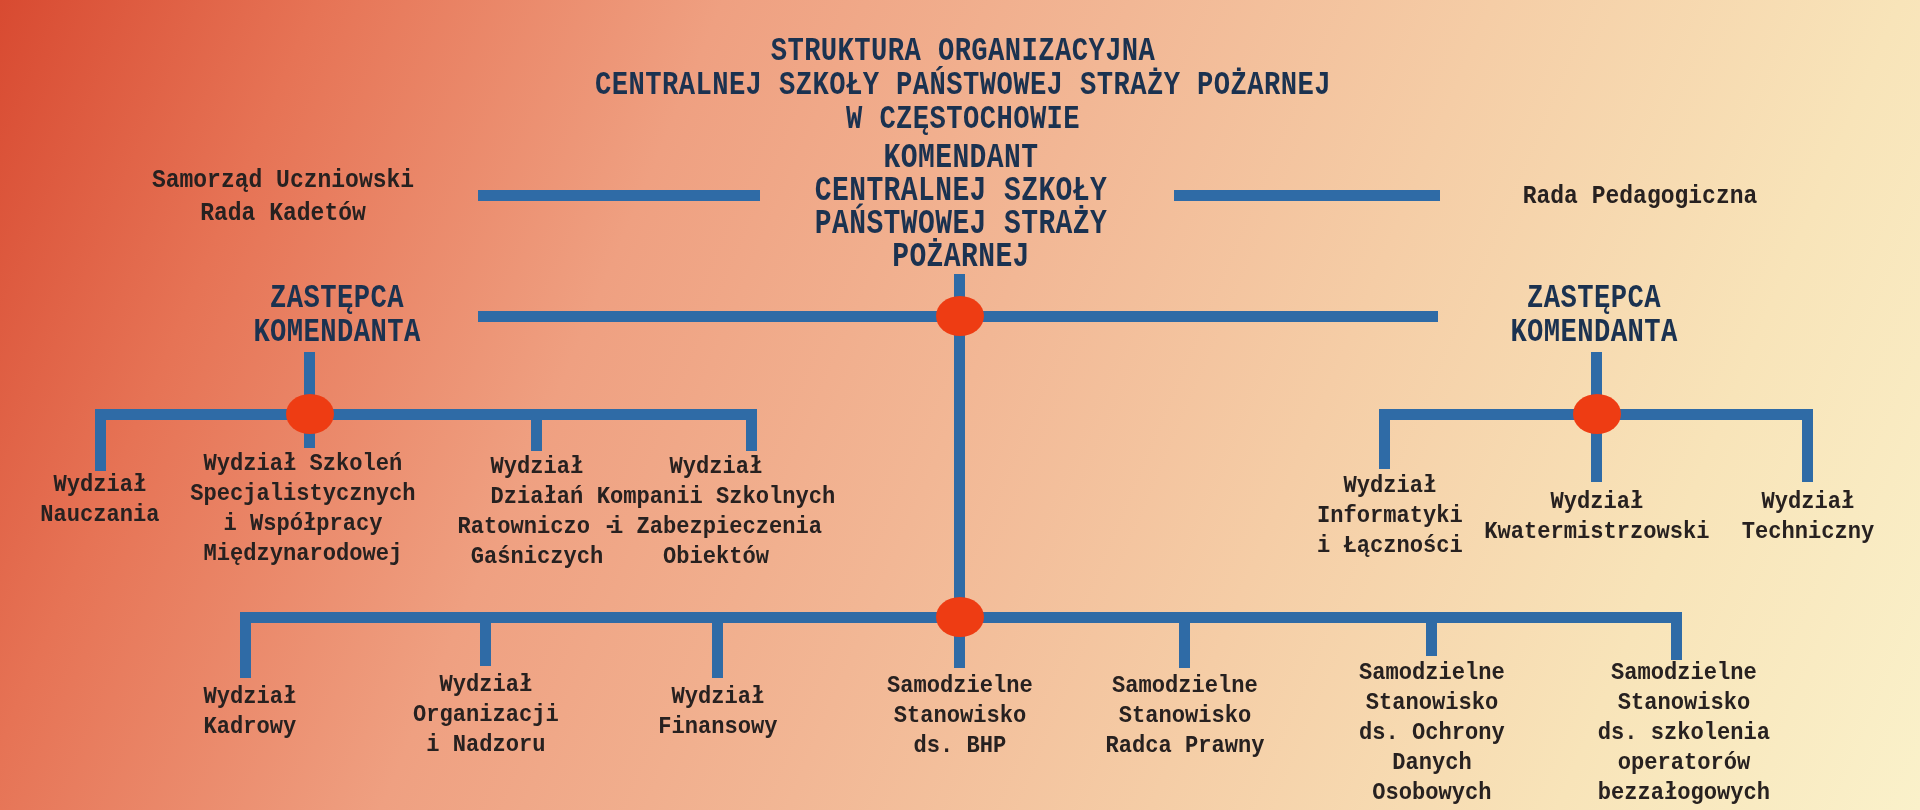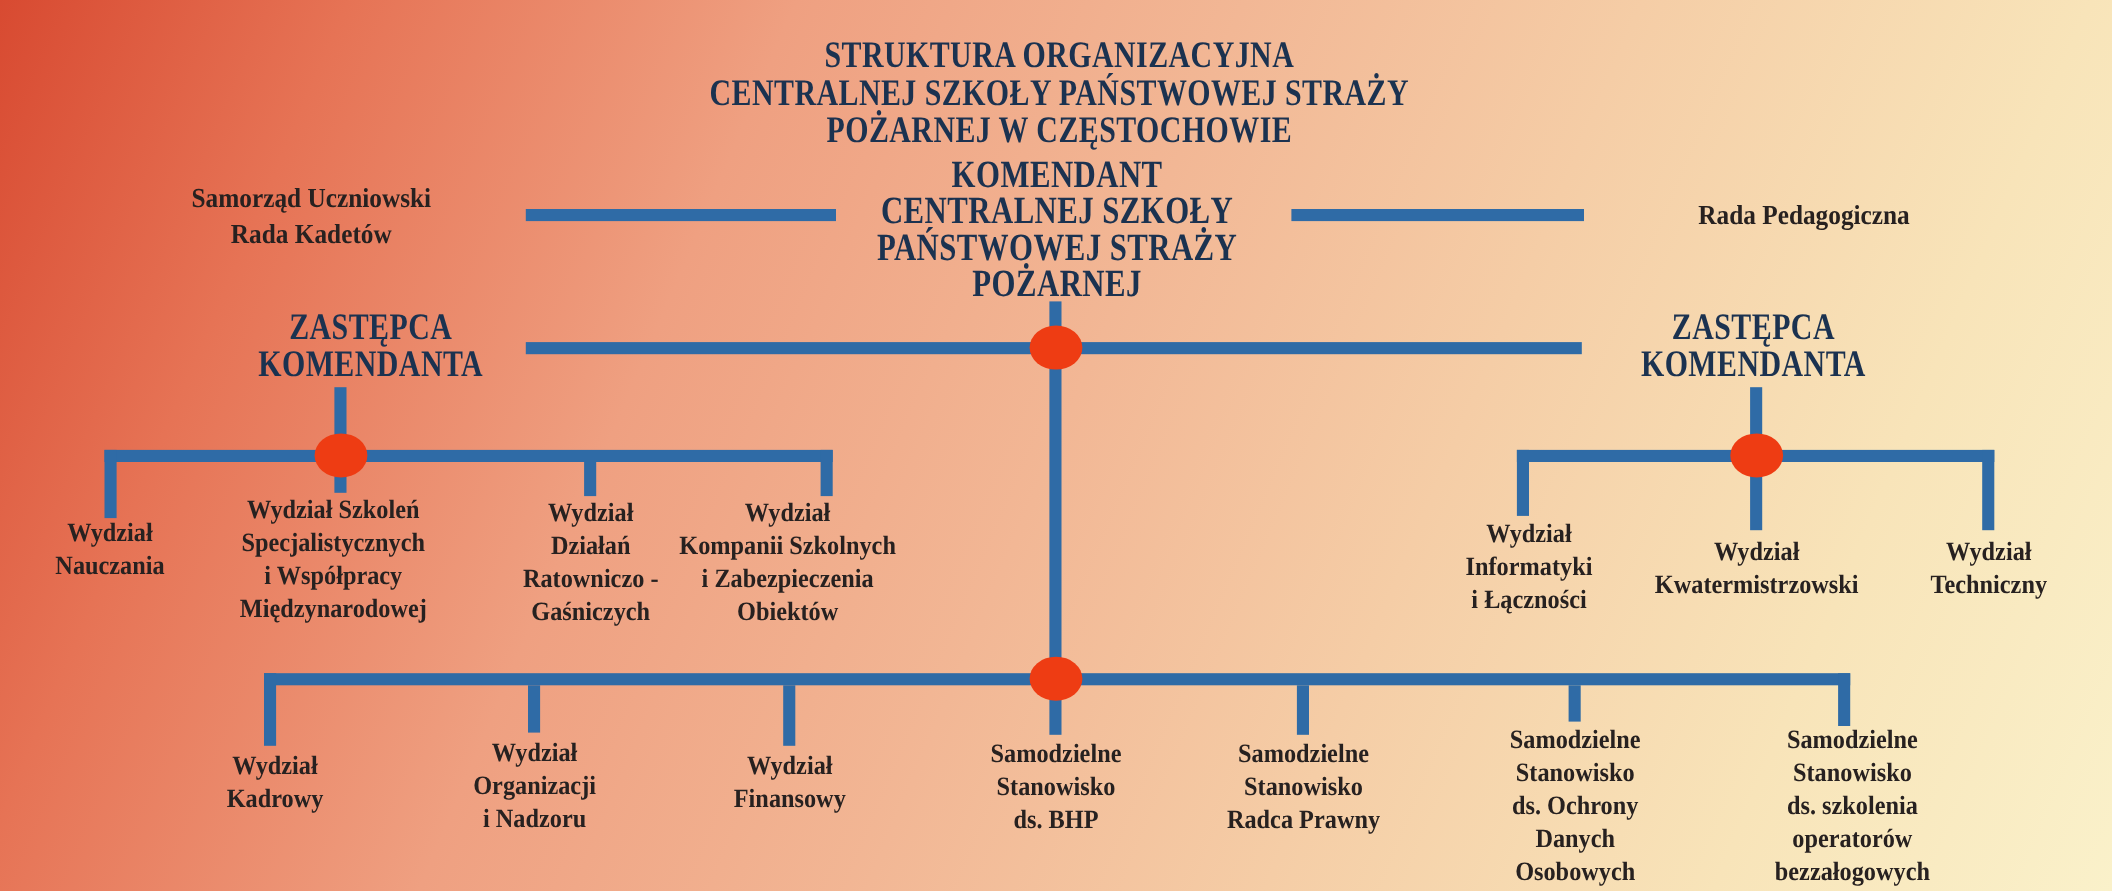--- a/index.html
+++ b/index.html
@@ -1,18 +1,18 @@
 <!DOCTYPE html>
 <html><head>
 <meta charset="utf-8">
 <style>
   html,body{margin:0;padding:0;background:#777;}
   .canvas{
     position:relative;width:1920px;height:810px;overflow:hidden;
-    font-family:Liberation Serif, serif;
+    font-family:Liberation Mono, monospace;
     background:linear-gradient(113deg,#d84a31 0%,#e67355 14%,#efa081 32%,#f2b795 50%,#f5cda6 66%,#f8e4b9 84%,#faf1ca 100%);
   }
   .hline,.vline{position:absolute;background:#2f6ba6;}
   .hline{height:11px;}
   .vline{width:11px;}
   .dot{position:absolute;width:48px;height:40px;background:#ee3c13;border-radius:50%;}
   .heading{
     position:absolute;color:#1b3250;font-weight:700;text-align:center;
     white-space:pre-line;transform:translateX(-50%) scaleX(0.8);
     transform-origin:center top;letter-spacing:0.5px;

